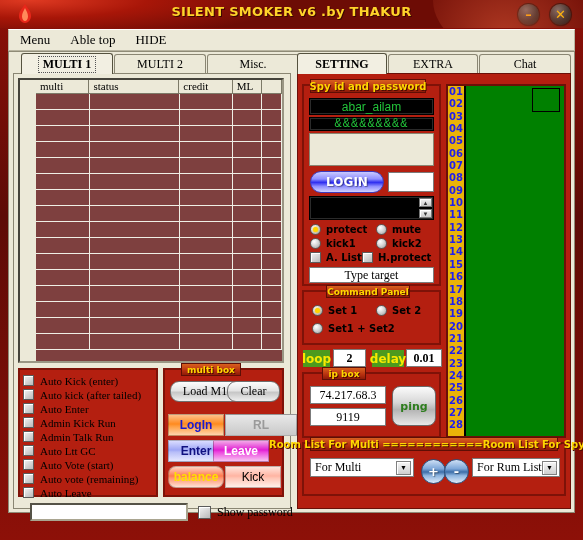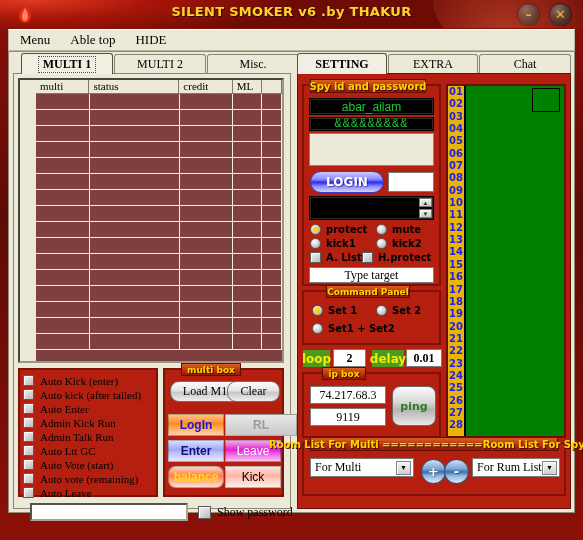--- a/index.html
+++ b/index.html
@@ -722,21 +722,21 @@
       <div id="multibox">
         <div class="panel-caption" style="left:16px;top:-7px;width:60px;">multi box</div>
 
         <div class="gray-btn" style="left:5px;top:11px;width:70px;height:21px;">Load M1</div>
         <div class="gray-btn" style="left:62px;top:11px;width:53px;height:21px;">Clear</div>
 
         <div class="flat-btn" style="left:3px;top:44px;width:56px;height:22px;background:linear-gradient(180deg,#ffc08a 0%, #ff8a1f 45%, #ff9c3d 55%, #ffd4ac 100%);color:#1a1ad0;font-weight:bold;">LogIn</div>
         <div class="flat-btn" style="left:60px;top:44px;width:72px;height:22px;background:linear-gradient(180deg,#e8e8e8,#c9c9c9);color:#9a9a9a;font-weight:bold;">RL</div>
 
         <div class="flat-btn" style="left:3px;top:70px;width:56px;height:22px;background:linear-gradient(180deg,#dadcff 0%, #9ea6f5 45%, #b7bdf8 55%, #e6e8ff 100%);color:#101080;font-weight:bold;">Enter</div>
-        <div class="flat-btn" style="left:60px;top:70px;width:56px;height:22px;background:linear-gradient(180deg,#f3a8e8 0%, #e11fd2 45%, #ec44de 55%, #f7c3f1 100%);color:#fff;font-weight:normal;">Leave</div>
+        <div class="flat-btn" style="left:48px;top:70px;width:56px;height:22px;background:linear-gradient(180deg,#f3a8e8 0%, #e11fd2 45%, #ec44de 55%, #f7c3f1 100%);color:#fff;font-weight:bold;">Leave</div>
 
         <div class="flat-btn" style="left:3px;top:96px;width:56px;height:22px;border-radius:8px;background:linear-gradient(180deg,#ffd3c2 0%, #ff7a4f 45%, #ff9470 55%, #ffe0d4 100%);color:#ffe000;font-weight:bold;">balance</div>
         <div class="flat-btn" style="left:60px;top:96px;width:56px;height:22px;background:linear-gradient(180deg,#ffe4dc 0%, #ffb4a2 45%, #ffc4b4 55%, #fff0ea 100%);color:#000;">Kick</div>
       </div>
 
       <div id="pass-row">
         <div id="pass-input"></div>
         <div id="showpass-row">
           <span class="vb-check" style="width:13px;height:13px;"></span>
           <span class="opt-label" style="font-size:12px;">Show password</span>

